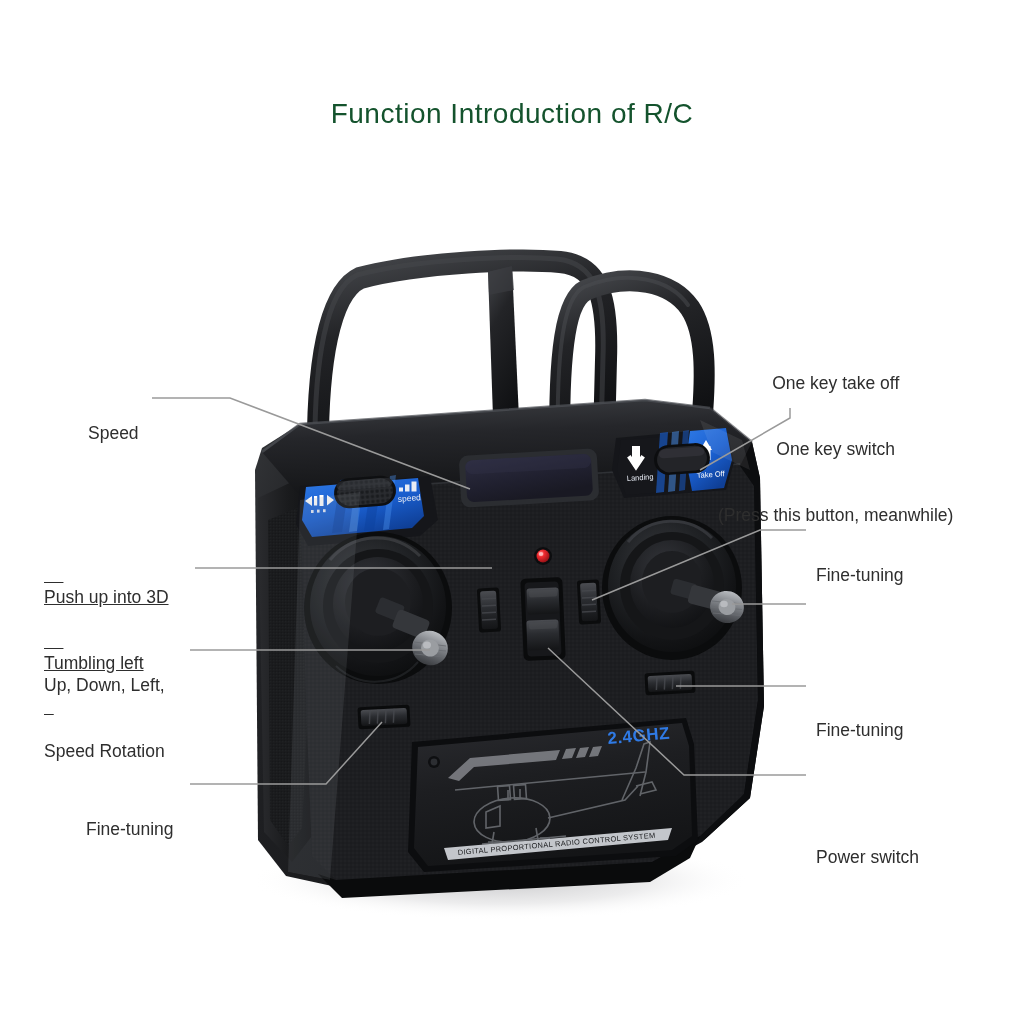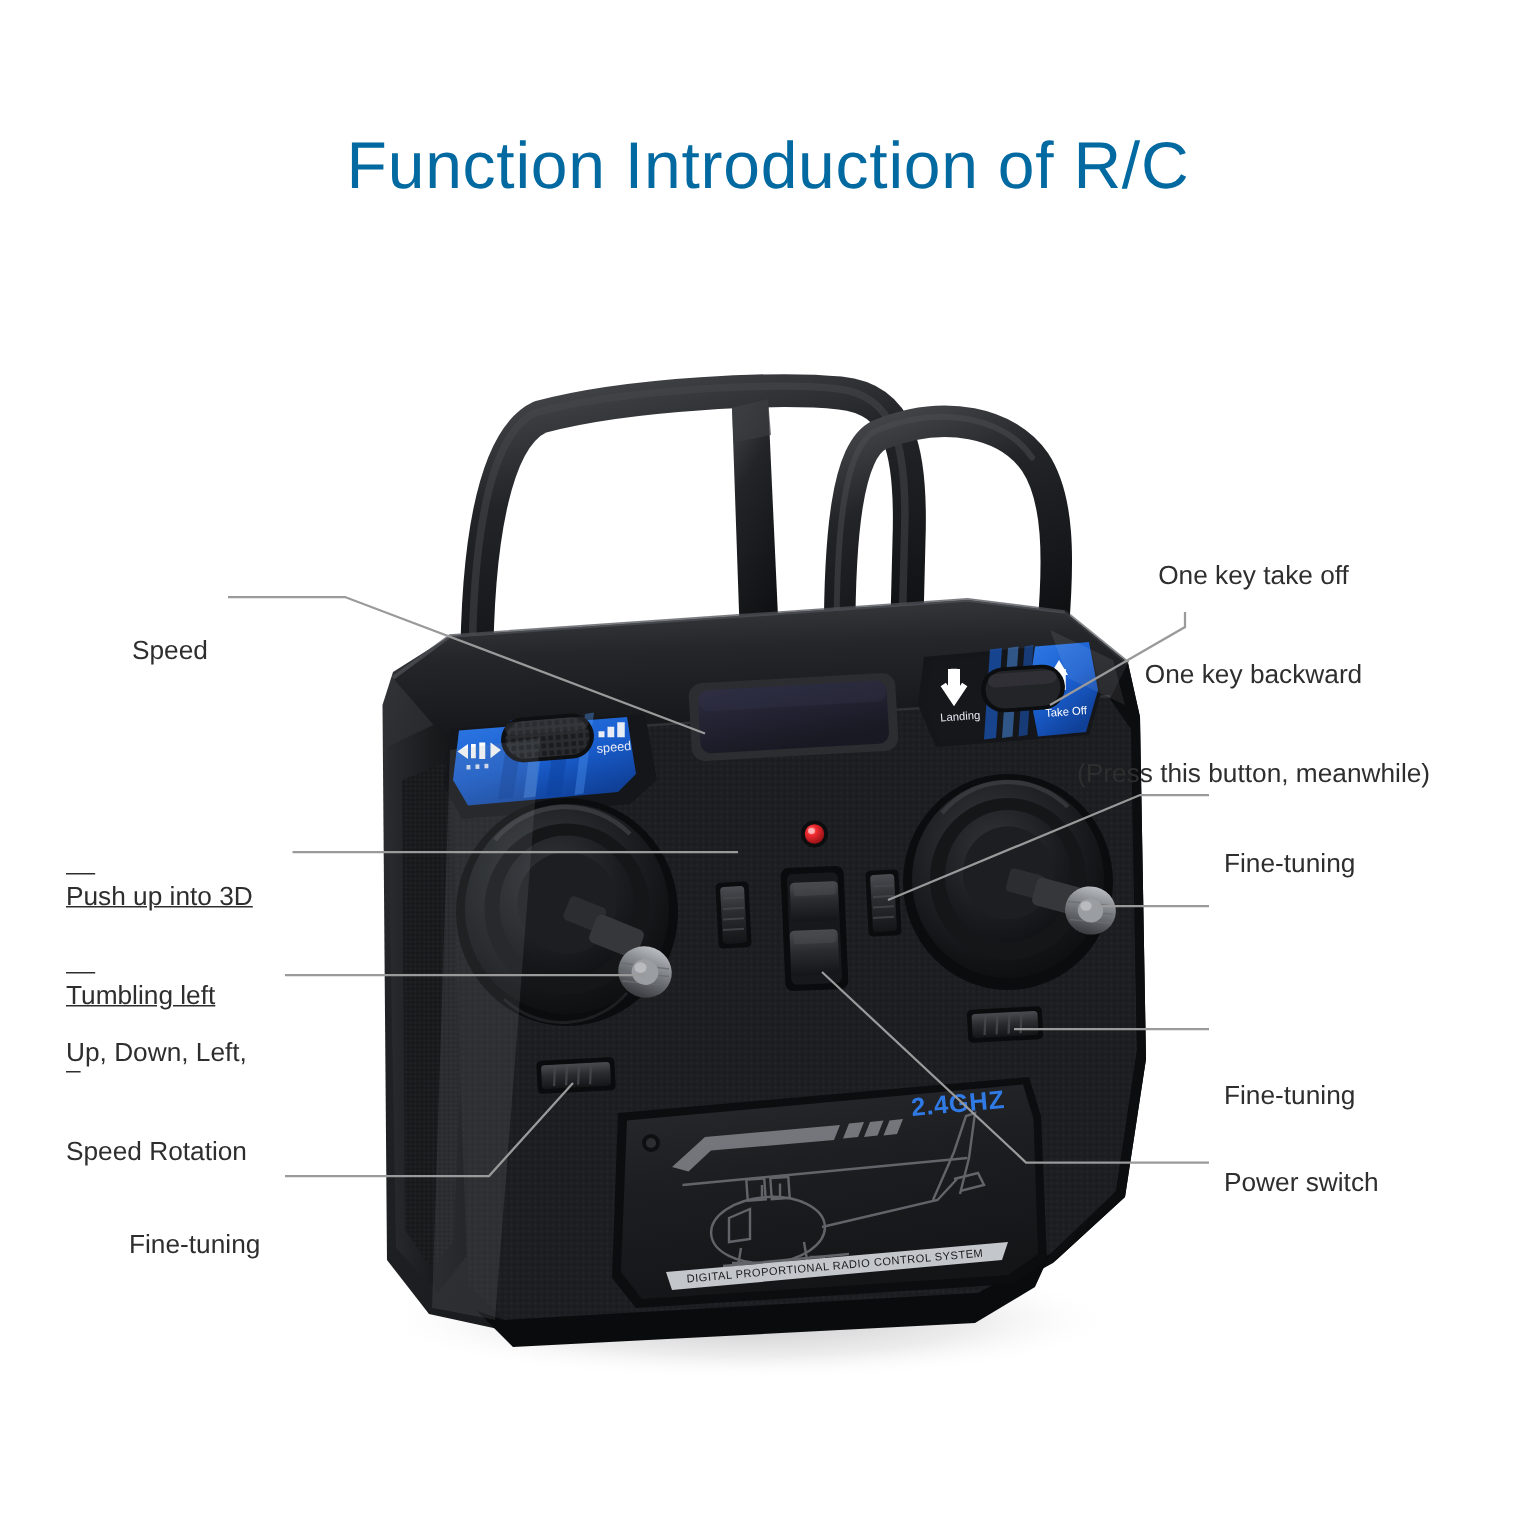--- a/index.html
+++ b/index.html
@@ -7,25 +7,25 @@
     width:1024px;height:1024px;
     background:#ffffff;
     font-family:"Liberation Sans", sans-serif;
     overflow:hidden;
     position:relative;
   }
   #stage{position:absolute;inset:0;width:1024px;height:1024px;}
 
   .page-title{
     position:absolute;
-    left:0;right:0;top:86px;
+    left:0;right:0;top:98px;
     text-align:center;
-    font-size:44px;
+    font-size:28px;
     font-weight:400;
-    color:#0369a1;
+    color:#14532d;
     letter-spacing:0.5px;
     white-space:nowrap;
   }
 
   
   .callout{
     position:absolute;
     font-size:17.5px;
     line-height:22px;
     color:#2e2e2e;
@@ -401,44 +401,44 @@
       <polyline points="806,775 684,775 548,648"></polyline>
     </g>
   </svg>
 
   <div class="callout left" style="left:88px; top:378px;">
     <div>Speed</div>
   </div>
 
   <div class="callout right" style="left:718px; top:328px;">
     <div>One key take off</div>
-    <div>One key backward</div>
+    <div>One key switch</div>
     <div>(Press this button, meanwhile)</div>
   </div>
 
   <div class="callout left" style="left:44px; top:542px;text-decoration:underline;">
     <div>Push up into 3D</div>
     <div>Tumbling left</div>
   </div>
 
-  <div class="callout left" style="left:44px; top:646px;">
+  <div class="callout left" style="left:44px; top:630px;">
     <div>Up, Down, Left,</div>
     <div>Speed Rotation</div>
   </div>
 
   <div class="callout left" style="left:86px; top:774px;">
     <div>Fine-tuning</div>
   </div>
 
   <div class="callout right" style="left:816px; top:520px;">
     <div>Fine-tuning</div>
   </div>
 
 
   <div class="callout right" style="left:816px; top:675px;">
     <div>Fine-tuning</div>
   </div>
 
-  <div class="callout right" style="left:816px; top:733px;">
+  <div class="callout right" style="left:816px; top:802px;">
     <div>Power switch</div>
   </div>
 
 </div>
 
 </body></html>

